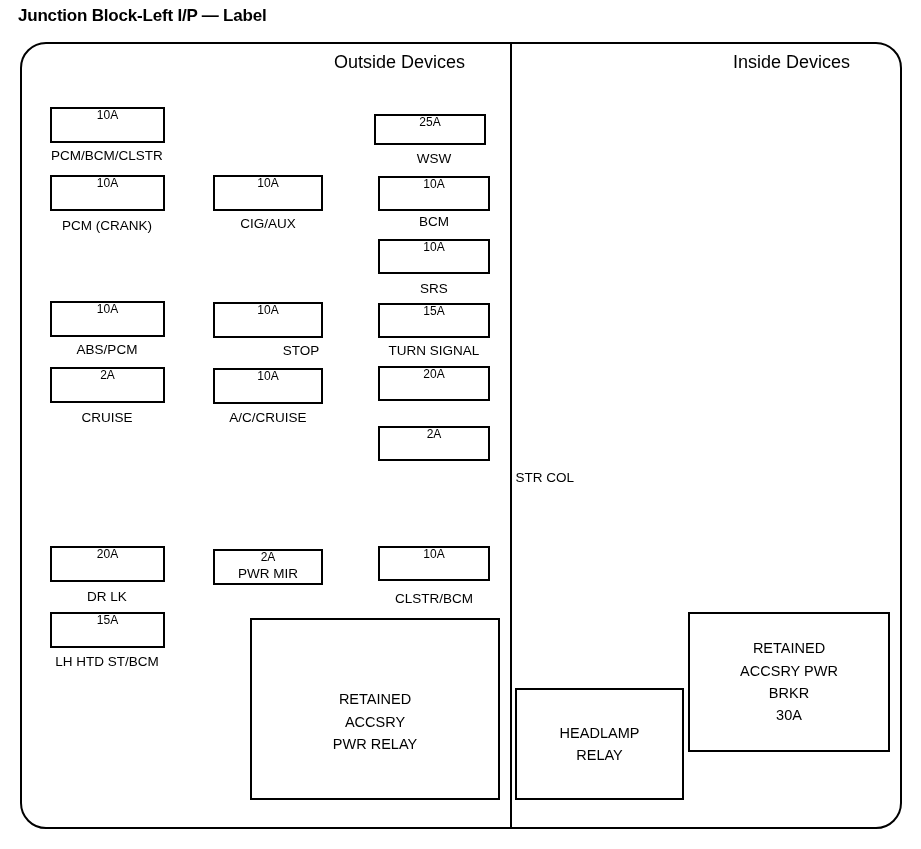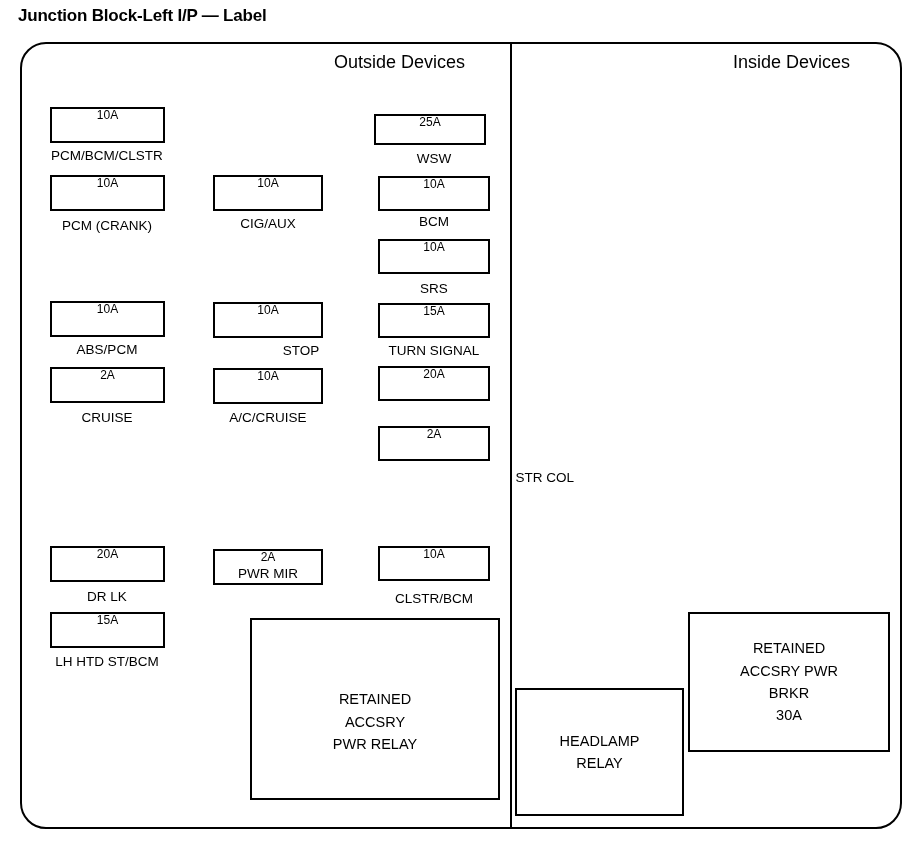--- a/index.html
+++ b/index.html
@@ -173,21 +173,21 @@
       <span>10A</span>
     </div>
     <div class="fuse-label" style="top: 592px; left: 294px; width: 280px;">CLSTR/BCM</div>
   </div>
 <div id="relay-layer">
     <div class="relay" id="relay-retained-accsry-pwr-relay" style="left: 250px; top: 618px; width: 250px; height: 182px; padding-top: 26px;">
       <span class="rl">RETAINED</span>
       <span class="rl">ACCSRY</span>
       <span class="rl">PWR RELAY</span>
     </div>
-    <div class="relay" id="relay-headlamp-relay" style="left: 515px; top: 688px; width: 169px; height: 128px;">
+    <div class="relay" id="relay-headlamp-relay" style="left: 515px; top: 688px; width: 169px; height: 112px;">
       <span class="rl">HEADLAMP</span>
       <span class="rl">RELAY</span>
     </div>
     <div class="relay" id="relay-retained-accsry-pwr-brkr" style="left: 688px; top: 612px; width: 202px; height: 140px;">
       <span class="rl">RETAINED</span>
       <span class="rl">ACCSRY PWR</span>
       <span class="rl">BRKR</span>
       <span class="rl">30A</span>
     </div>
   </div>

